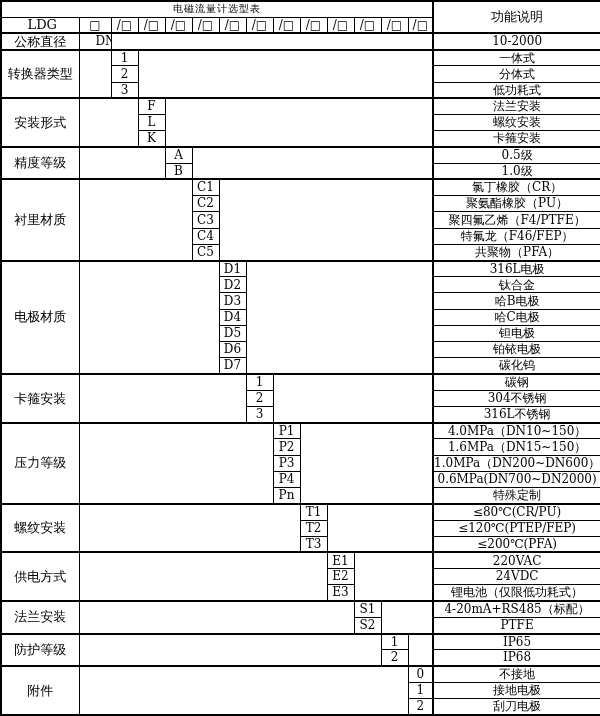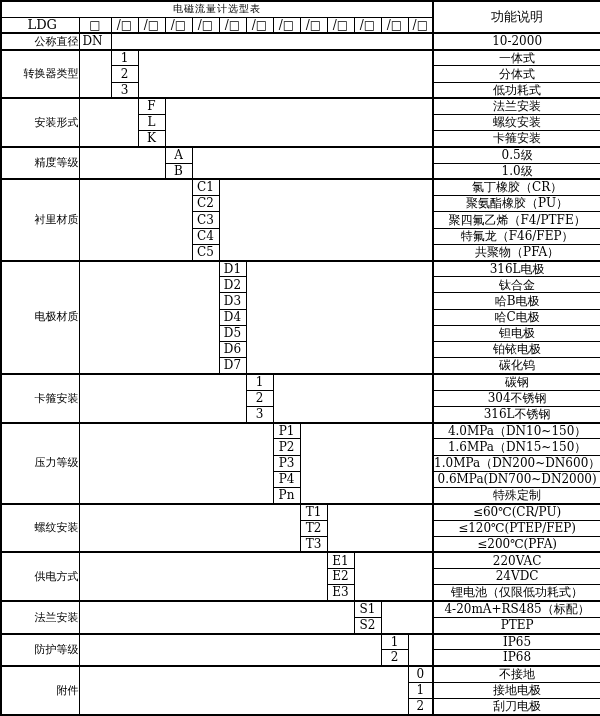--- a/index.html
+++ b/index.html
@@ -24,23 +24,23 @@
     margin: 0;
     text-align: center;
     vertical-align: middle;
     font-size: 12px;
     line-height: 1.05;
     white-space: nowrap;
     overflow: hidden;
   }
   tr { height: 16px; }
   td.title-cell { font-size: 10px; letter-spacing: 1px; }
-  td.label-cell { font-size: 11px; text-align: right; }
+  td.label-cell { font-size: 13px; }
   td.ldg-cell { text-align: center; padding-left: 4px; font-size: 13px; }
-  td.dn-code { text-align: left; padding-left: 3px; }
+  td.dn-code { text-align: left; padding-left: 16px; }
   td.code-cell { font-size: 12px; }
   td.slot-cell { font-size: 12px; }
   td.desc-cell { font-size: 12px; text-align: center; }
   td.desc-header { font-size: 13px; }
   td.desc-cell, td.desc-header { border-left-width: 2px; }
   tr.gs td { border-top-width: 2px; }
 </style>
 </head>
 <body>
 
@@ -220,21 +220,21 @@
       </tr>
       <tr>
         <td class="code-cell">Pn</td>
         <td class="desc-cell">特殊定制</td>
       </tr>
       <tr class="gs">
         <td class="label-cell" rowspan="3">螺纹安装</td>
         <td class="blank-cell" rowspan="3" colspan="8"></td>
         <td class="code-cell">T1</td>
         <td class="blank-cell" rowspan="3" colspan="4"></td>
-        <td class="desc-cell">≤60℃(CR/PU)</td>
+        <td class="desc-cell">≤80℃(CR/PU)</td>
       </tr>
       <tr>
         <td class="code-cell">T2</td>
         <td class="desc-cell">≤120℃(PTEP/FEP)</td>
       </tr>
       <tr>
         <td class="code-cell">T3</td>
         <td class="desc-cell">≤200℃(PFA)</td>
       </tr>
       <tr class="gs">
@@ -254,21 +254,21 @@
       </tr>
       <tr class="gs">
         <td class="label-cell" rowspan="2">法兰安装</td>
         <td class="blank-cell" rowspan="2" colspan="10"></td>
         <td class="code-cell">S1</td>
         <td class="blank-cell" rowspan="2" colspan="2"></td>
         <td class="desc-cell">4-20mA+RS485（标配）</td>
       </tr>
       <tr>
         <td class="code-cell">S2</td>
-        <td class="desc-cell">PTEP</td>
+        <td class="desc-cell">PTFE</td>
       </tr>
       <tr class="gs">
         <td class="label-cell" rowspan="2">防护等级</td>
         <td class="blank-cell" rowspan="2" colspan="11"></td>
         <td class="code-cell">1</td>
         <td class="blank-cell" rowspan="2"></td>
         <td class="desc-cell">IP65</td>
       </tr>
       <tr>
         <td class="code-cell">2</td>

